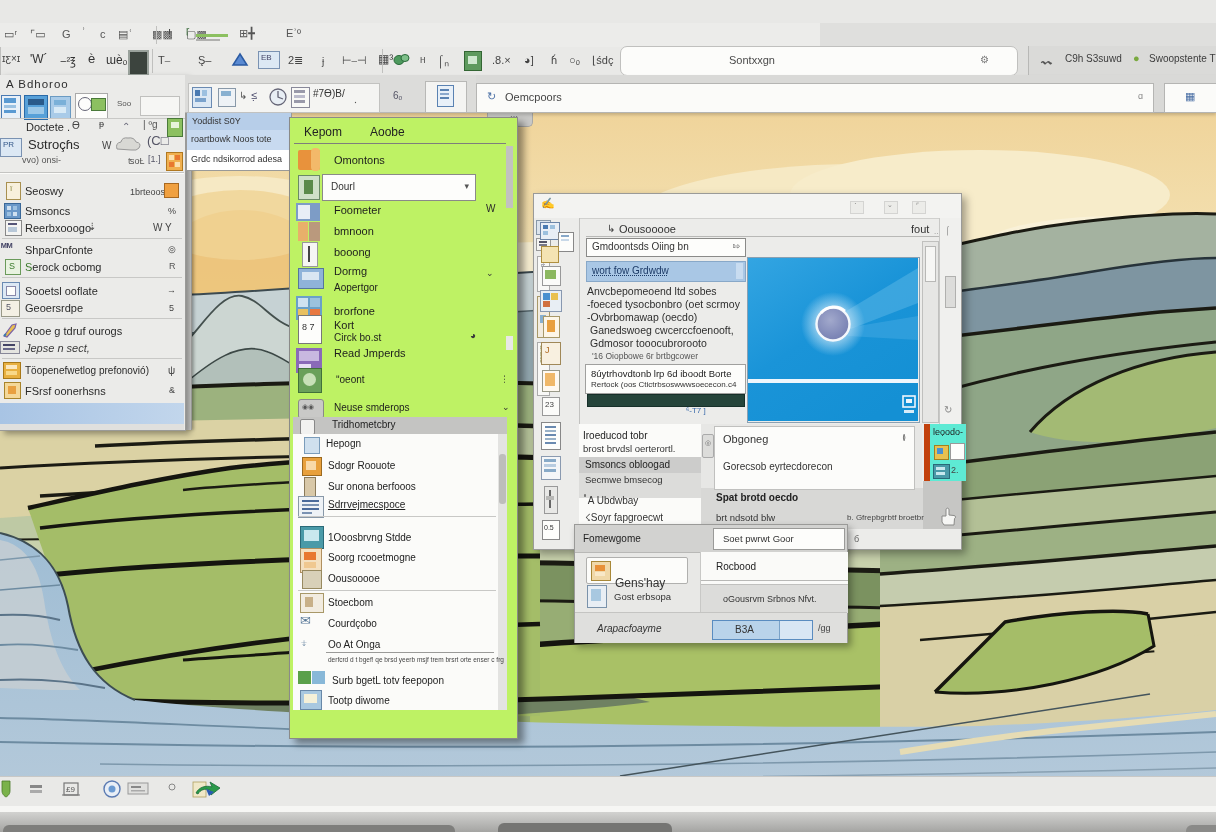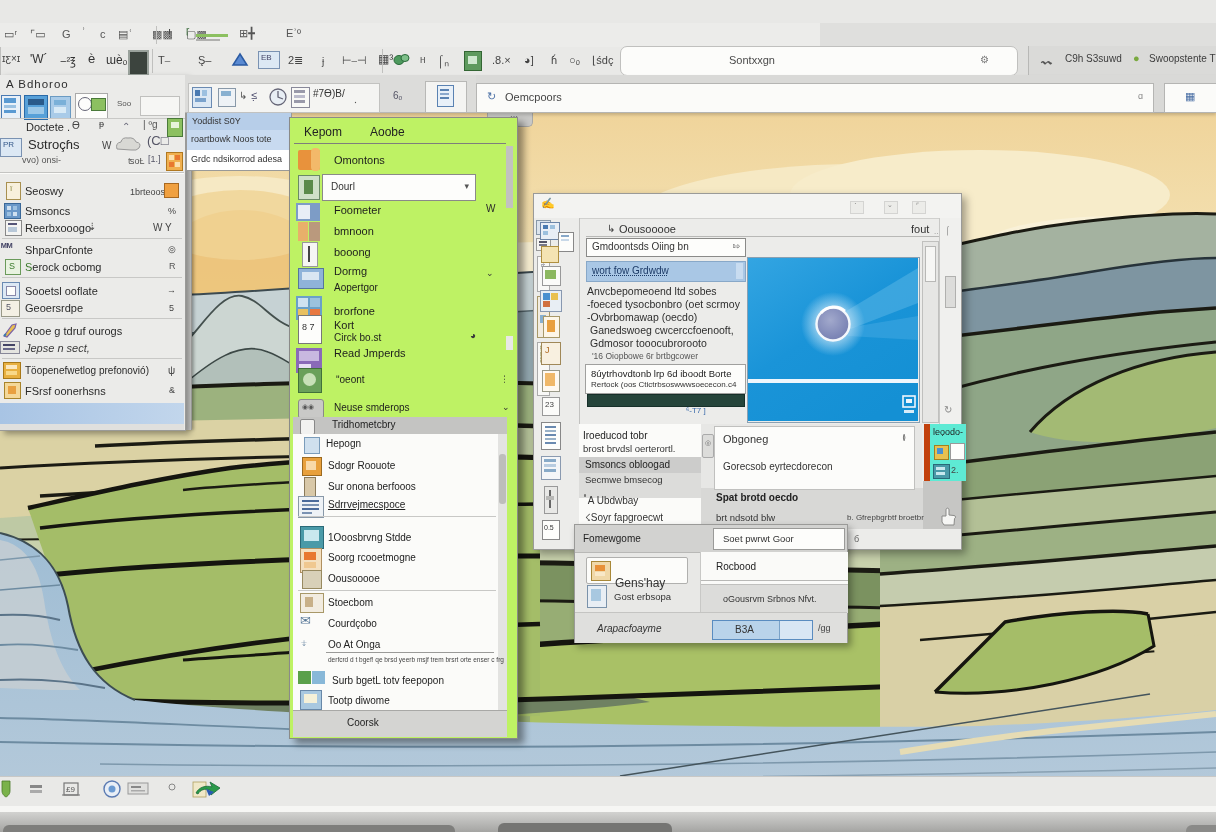--- a/index.html
+++ b/index.html
@@ -481,23 +481,20 @@
     <span class="tx" style="position:absolute;left:38px;top:521px;color:#222;font-size:10px">Oo At Onga</span>
     <div class="abs" style="left:36px;top:534px;width:168px;height:1px;background:#9a9a98"></div>
     <span class="tx" style="position:absolute;left:38px;top:538px;color:#444;font-size:6.5px">derfcrd d t bgef! qe brsd yeerb msjf trem brsrt orte enser c frg</span>
     <div class="abs" style="left:8px;top:553px;width:13px;height:13px;background:#5aa04a"></div>
       <div class="abs" style="left:22px;top:553px;width:13px;height:13px;background:#88b8d8"></div>
     <span class="tx" style="position:absolute;left:42px;top:557px;color:#222;font-size:10px">Surb bgetL totv feepopon</span>
     <div class="abs" style="left:10px;top:572px;width:20px;height:18px;background:#a8c8e0;border:1px solid #6888a8">
         <div class="abs" style="left:3px;top:3px;width:13px;height:9px;background:#f4f0d8"></div>
       </div>
     <span class="tx" style="position:absolute;left:38px;top:577px;color:#222;font-size:10px">Tootp diwome</span>
-    <div class="abs" style="left:3px;top:592px;width:214px;height:26px;background:#d4d4d2;border-top:1px solid #a8a8a6">
-      <span class="tx" style="position:absolute;left:54px;top:6px;color:#222;font-size:10px">Coorsk</span>
-    </div>
   </div>
 
   <div class="abs" id="dlg" style="left:533px;top:193px;width:427px;height:355px;background:#ececea;border:1px solid #9a9a98;box-shadow:4px 4px 8px rgba(0,0,0,0.35)">
 
     <div class="abs" style="left:0;top:0;width:427px;height:24px;background:#f3f3f1;border-bottom:1px solid #d0d0ce">
       <span style="position:absolute;left:7px;top:3px;font-size:11px;color:#222">✍</span>
       <div class="abs" style="left:316px;top:7px;width:12px;height:11px;background:#ecece9;border:1px solid #d4d4d2">
           <span style="position:absolute;left:3px;top:-3px;font-size:8px;color:#888">·</span>
         </div>
       <div class="abs" style="left:350px;top:7px;width:12px;height:11px;background:#ecece9;border:1px solid #d4d4d2">

